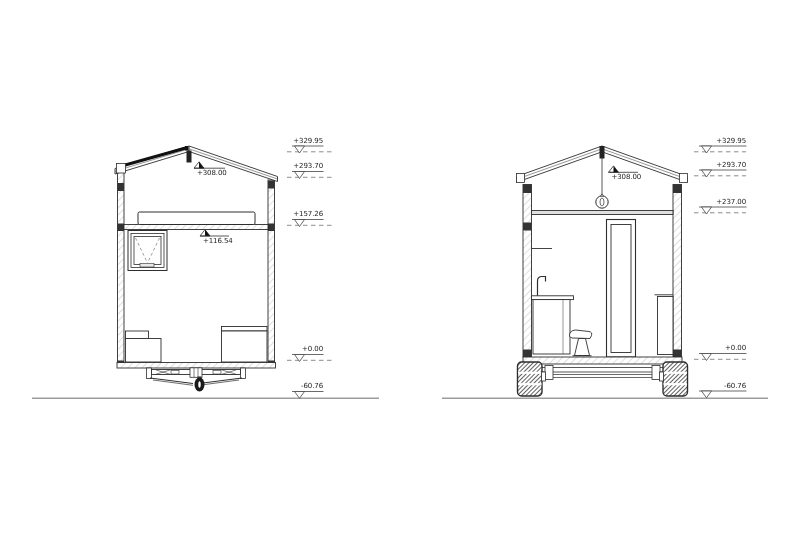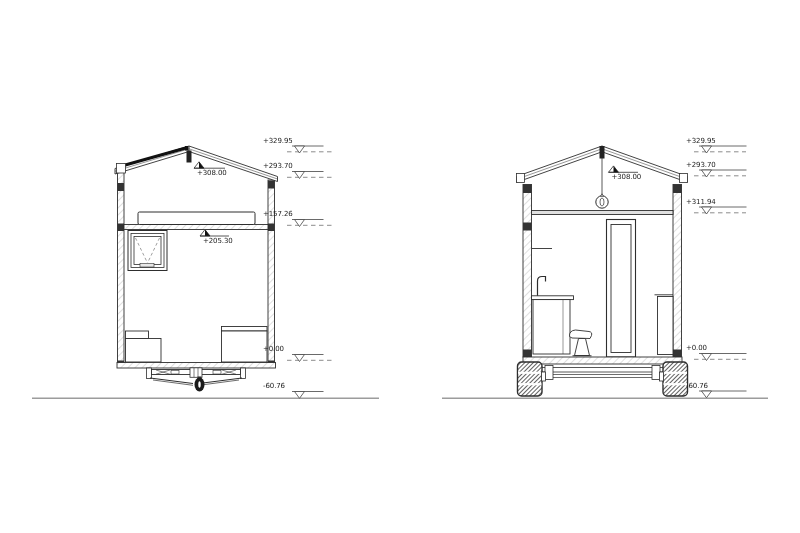--- a/index.html
+++ b/index.html
@@ -1,21 +1,21 @@
 <!DOCTYPE html>
 <html><head>
 <meta charset="utf-8">
 <style>
   html,body{margin:0;padding:0;background:#ffffff;}
   .canvas{position:relative;width:800px;height:533px;background:#ffffff;overflow:hidden;
           font-family:"DejaVu Sans",sans-serif;}
   .canvas svg{position:absolute;left:0;top:0;}
   .lbl{position:absolute;font-size:7px;line-height:8px;color:#1c1c1c;
        letter-spacing:-0.1px;white-space:nowrap;}
-  .mk{width:60px;text-align:left;}
+  .mk{width:60px;text-align:right;}
 </style>
 </head>
 <body>
 
 <div class="canvas">
 
 <svg width="800" height="533" viewBox="0 0 800 533">
   <defs>
     <pattern id="hatchLight" width="5" height="5" patternUnits="userSpaceOnUse" patternTransform="rotate(45)">
       <rect width="5" height="5" fill="#ffffff"></rect>
@@ -280,21 +280,21 @@
 </svg>
 
 <span class="lbl mk" style="right:477px;top:136.5px">+329.95</span>
 <span class="lbl mk" style="right:477px;top:162px">+293.70</span>
 <span class="lbl mk" style="right:477px;top:210px">+157.26</span>
 <span class="lbl mk" style="right:477px;top:345px">+0.00</span>
 <span class="lbl mk" style="right:477px;top:382px">-60.76</span>
 
 <span class="lbl mk" style="right:54px;top:136.5px">+329.95</span>
 <span class="lbl mk" style="right:54px;top:160.5px">+293.70</span>
-<span class="lbl mk" style="right:54px;top:197.5px">+311.94</span>
+<span class="lbl mk" style="right:54px;top:197.5px">+237.00</span>
 <span class="lbl mk" style="right:54px;top:344px">+0.00</span>
 <span class="lbl mk" style="right:54px;top:381.5px">-60.76</span>
 
 <span class="lbl" style="left:197px;top:169.2px">+308.00</span>
-<span class="lbl" style="left:203px;top:237px">+205.30</span>
+<span class="lbl" style="left:203px;top:237px">+116.54</span>
 <span class="lbl" style="left:611.5px;top:173.2px">+308.00</span>
 
 </div>
 
 </body></html>

